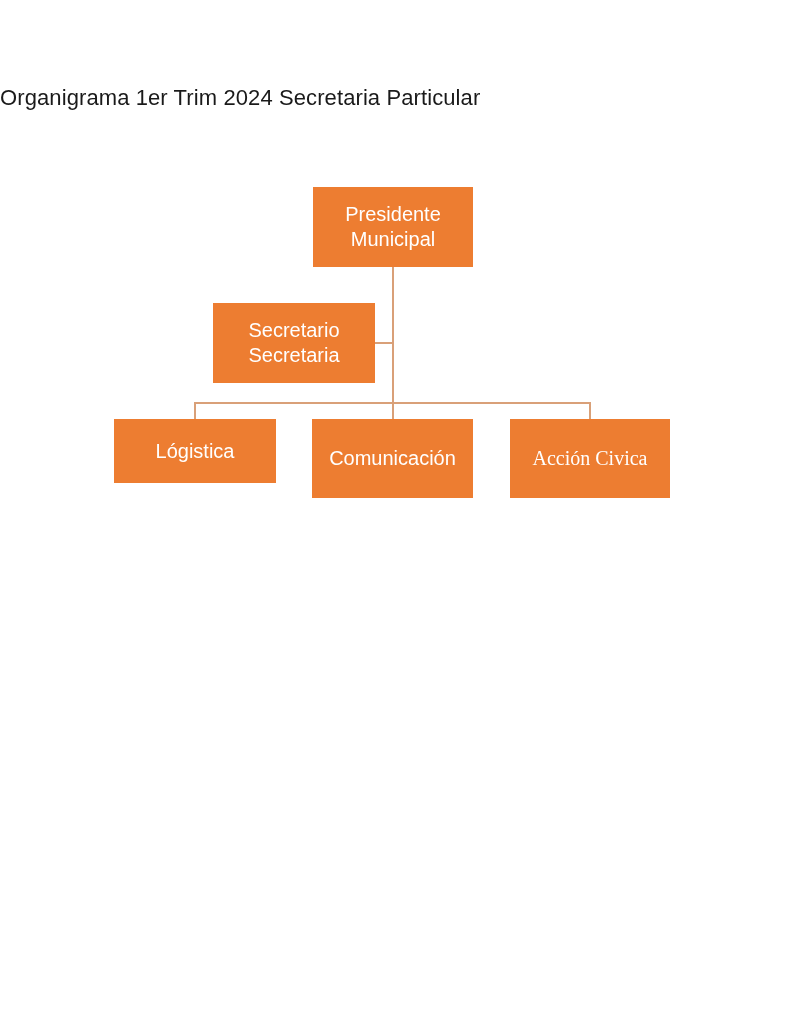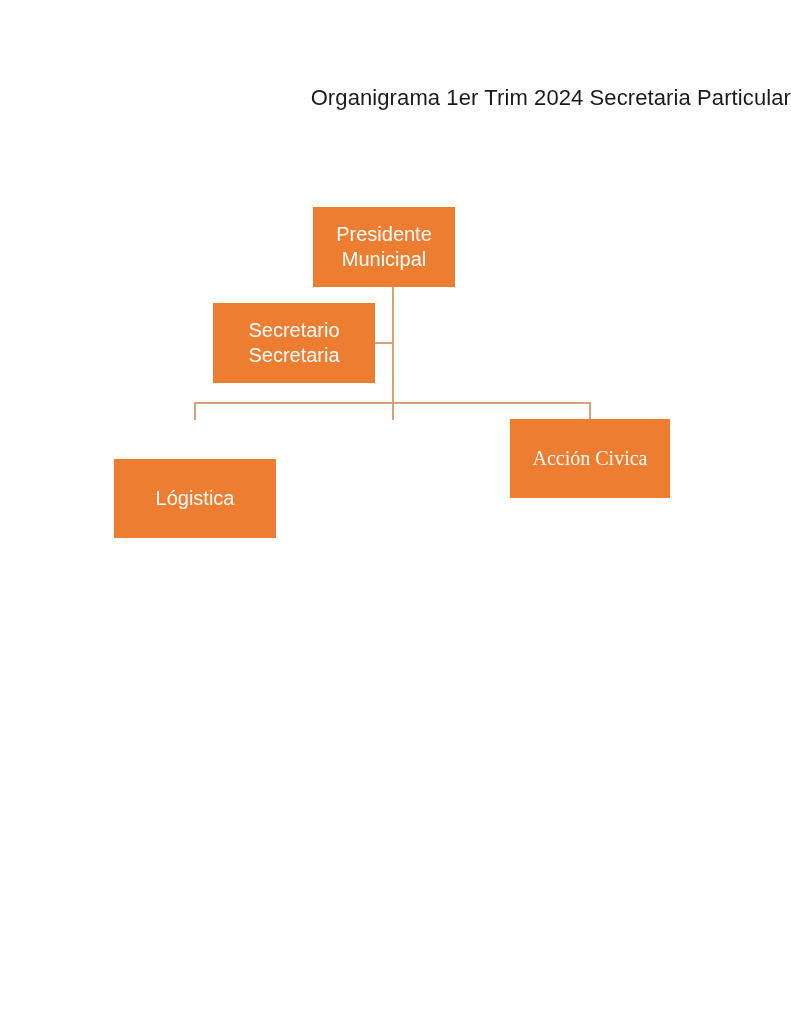--- a/index.html
+++ b/index.html
@@ -22,21 +22,21 @@
     width: 791px;
     height: 1024px;
     background: #ffffff;
   }
 
   .doc-title {
     position: absolute;
     left: 0;
     top: 84px;
     width: 791px;
-    text-align: right;
+    text-align: left;
     font-size: 22px;
     line-height: 28px;
     color: #1a1a1a;
     font-family: "Liberation Sans", sans-serif;
     letter-spacing: 0.1px;
     white-space: nowrap;
   }
 
   .orgchart {
     position: absolute;
@@ -59,40 +59,38 @@
     line-height: 25px;
     box-sizing: border-box;
     padding: 2px 6px;
     white-space: pre-line;
   }
 
   
   .node-president {
     left: 313px;
     top: 187px;
-    width: 142px;
+    width: 160px;
     height: 80px;
-    margin-top: 20px;
   }
 
   
   .node-secretary {
     left: 213px;
     top: 303px;
     width: 162px;
     height: 80px;
   }
 
   
   .node-logistica {
     left: 114px;
     top: 419px;
     width: 162px;
-    height: 79px;
-    margin-top: 40px;
+    height: 64px;
   }
   .node-comunicacion {
     left: 312px;
     top: 419px;
     width: 161px;
     height: 79px;
   }
   .node-accion {
     left: 510px;
     top: 419px;
@@ -163,17 +161,18 @@
     <div class="conn conn-v drop-logistica"></div>
     <div class="conn conn-v drop-comunicacion"></div>
     <div class="conn conn-v drop-accion"></div>
 
     <div class="node node-president">Presidente Municipal</div>
 
     <div class="node node-secretary">Secretario Secretaria</div>
 
     <div class="node node-logistica">Lógistica</div>
 
+    <div class="node node-comunicacion">Comunicación</div>
 
     <div class="node node-accion">Acción Civica</div>
 
   </div>
 </div>
 
 </body></html>

